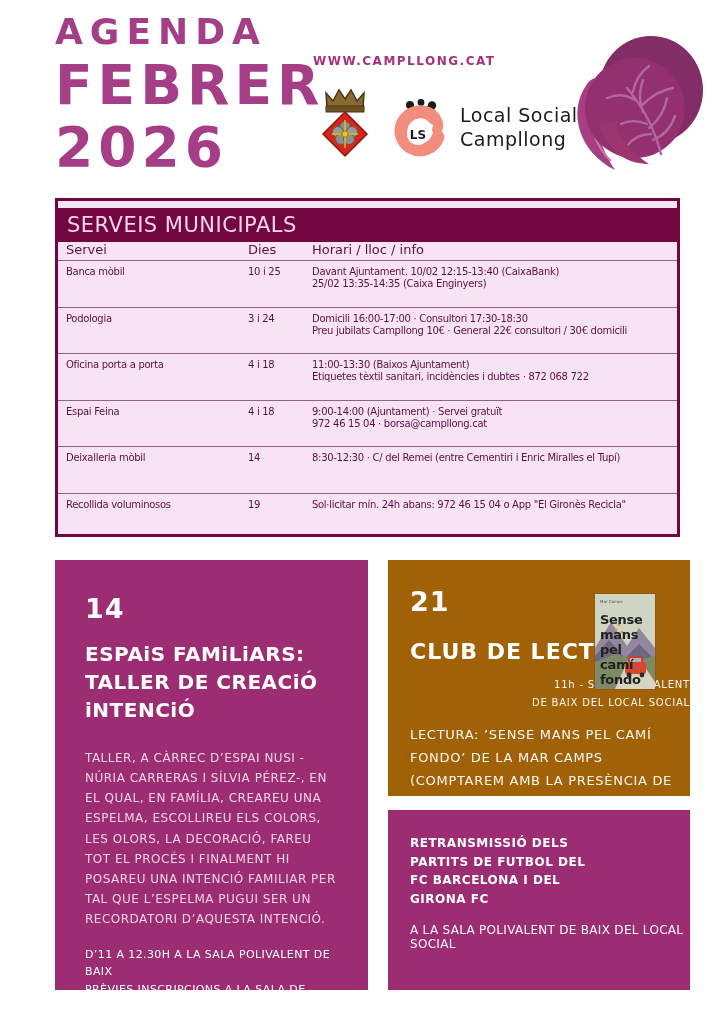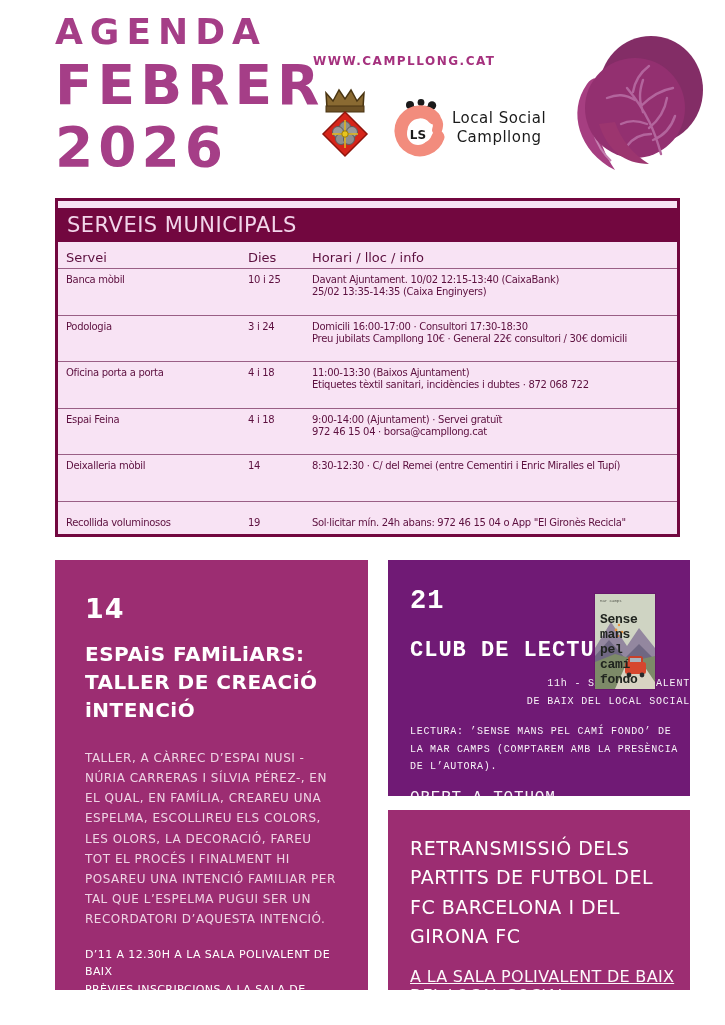--- a/index.html
+++ b/index.html
@@ -12,74 +12,74 @@
   .page-title{position:absolute;left:55px;top:14px;color:#a53e87;font-weight:bold;line-height:1;}
   .page-title .t1{font-size:36px;letter-spacing:7px;}
   .page-title .t2{font-size:55px;letter-spacing:5px;margin-top:8px;}
   .page-title .t3{font-size:55px;letter-spacing:5px;margin-top:7px;}
   .website{
     position:absolute;left:313px;top:54px;color:#a5317e;font-weight:bold;
     font-size:12px;letter-spacing:1.5px;
   }
   .escut{position:absolute;left:317px;top:86px;}
   .ls-logo{position:absolute;left:388px;top:96px;display:flex;align-items:center;}
-  .ls-text{color:#1a1a1a;font-size:15px;line-height:1.25;font-weight:500;letter-spacing:0.5px;text-align:center;}
+  .ls-text{margin-left:8px;color:#1a1a1a;font-size:19px;line-height:1.25;font-weight:500;letter-spacing:0.5px;}
   .cabbage{position:absolute;left:563px;top:28px;}
 
   
   .services-panel{
     position:absolute;left:55px;top:198px;width:625px;height:339px;
     background:#f8e3f4;border:3px solid #72073f;box-sizing:border-box;overflow:hidden;
   }
   .services-titlebar{
     margin-top:7px;background:#72073f;color:#f2d5ea;height:34px;
     display:flex;align-items:center;padding-left:9px;font-size:21px;letter-spacing:0.5px;
   }
   .services-cols, .service-row{
     display:grid;grid-template-columns:182px 64px 1fr;
     color:#5c0f3e;padding-left:8px;
   }
   .services-cols{
-    font-size:13px;margin-top:8px;padding-bottom:3px;border-bottom:1px solid #9a5f85;
+    font-size:13px;padding-bottom:3px;border-bottom:1px solid #9a5f85;
   }
   .service-row{
     font-size:10px;letter-spacing:-0.3px;line-height:1.22;
     padding-top:5px;height:40.5px;border-bottom:1px solid #9a5f85;
   }
-  .service-row:last-child{border-bottom:none;margin-top:10px;}
+  .service-row:last-child{border-bottom:none;}
   .service-row .cell{white-space:nowrap;}
 
   
   .card{position:absolute;box-sizing:border-box;color:#ffffff;}
   .card.magenta{background:#9c2d72;}
-  .card.pink{background:#701a75;font-family:Liberation Mono, monospace;}
+  .card.pink{background:#a16207;}
   .card-espelma{left:55px;top:560px;width:313px;height:430px;padding:33px 28px 0 30px;}
   .day-num{font-size:27px;font-weight:bold;letter-spacing:1px;}
   .card-espelma .evt-title{margin-top:16px;font-size:20px;font-weight:bold;line-height:1.4;letter-spacing:0.5px;}
   .card-espelma .evt-body{
     margin-top:24px;width:252px;font-size:12px;line-height:1.68;letter-spacing:0.5px;color:#eed4e4;
   }
   .card-espelma .evt-details{margin-top:17px;font-size:11px;line-height:1.55;letter-spacing:0.4px;color:#ffffff;}
 
   .card-lectura{left:388px;top:560px;width:302px;height:236px;padding:26px 0 0 22px;}
   .card-lectura .evt-title{margin-top:22px;font-size:22px;font-weight:bold;letter-spacing:1px;}
   .card-lectura .evt-when{margin-top:12px;font-size:10px;line-height:1.8;letter-spacing:0.8px;color:rgba(255,255,255,0.95);text-align:right;}
-  .card-lectura .evt-body{margin-top:12px;width:272px;font-size:10px;line-height:1.75;letter-spacing:0.7px;color:rgba(255,255,255,0.95);}
+  .card-lectura .evt-body{margin-top:12px;width:272px;font-size:13px;line-height:1.75;letter-spacing:0.7px;color:rgba(255,255,255,0.95);}
   .card-lectura .evt-open{margin-top:13px;font-size:16px;letter-spacing:0.8px;color:rgba(255,255,255,0.95);}
   .book-cover{
     position:absolute;left:207px;top:34px;width:60px;height:95px;background:#cfd4c3;
     box-shadow:0 0 0 1px rgba(0,0,0,0.08);
   }
   .book-cover .bc-author{position:absolute;left:5px;top:5px;font-size:4px;color:#55584e;}
   .book-cover .bc-title{position:absolute;left:5px;top:19px;font-size:13px;font-weight:bold;line-height:1.15;color:#20241f;letter-spacing:-0.3px;}
   .book-cover svg{position:absolute;left:0;top:0;}
 
   .card-futbol{left:388px;top:810px;width:302px;height:180px;padding:24px 0 0 22px;}
-  .card-futbol .evt-title{font-size:19px;font-weight:normal;line-height:1.55;letter-spacing:0.5px;}
-  .card-futbol .evt-where{margin-top:15px;font-size:16px;letter-spacing:0.3px;color:rgba(255,255,255,0.97);text-decoration:underline;}
+  .card-futbol .evt-title{font-size:12px;font-weight:bold;line-height:1.55;letter-spacing:0.5px;}
+  .card-futbol .evt-where{margin-top:15px;font-size:12px;letter-spacing:0.3px;color:rgba(255,255,255,0.97);}
 </style>
 </head>
 <body>
 
 <div class="page-title">
   <div class="t1">AGENDA</div>
   <div class="t2">FEBRER</div>
   <div class="t3">2026</div>
 </div>
 

